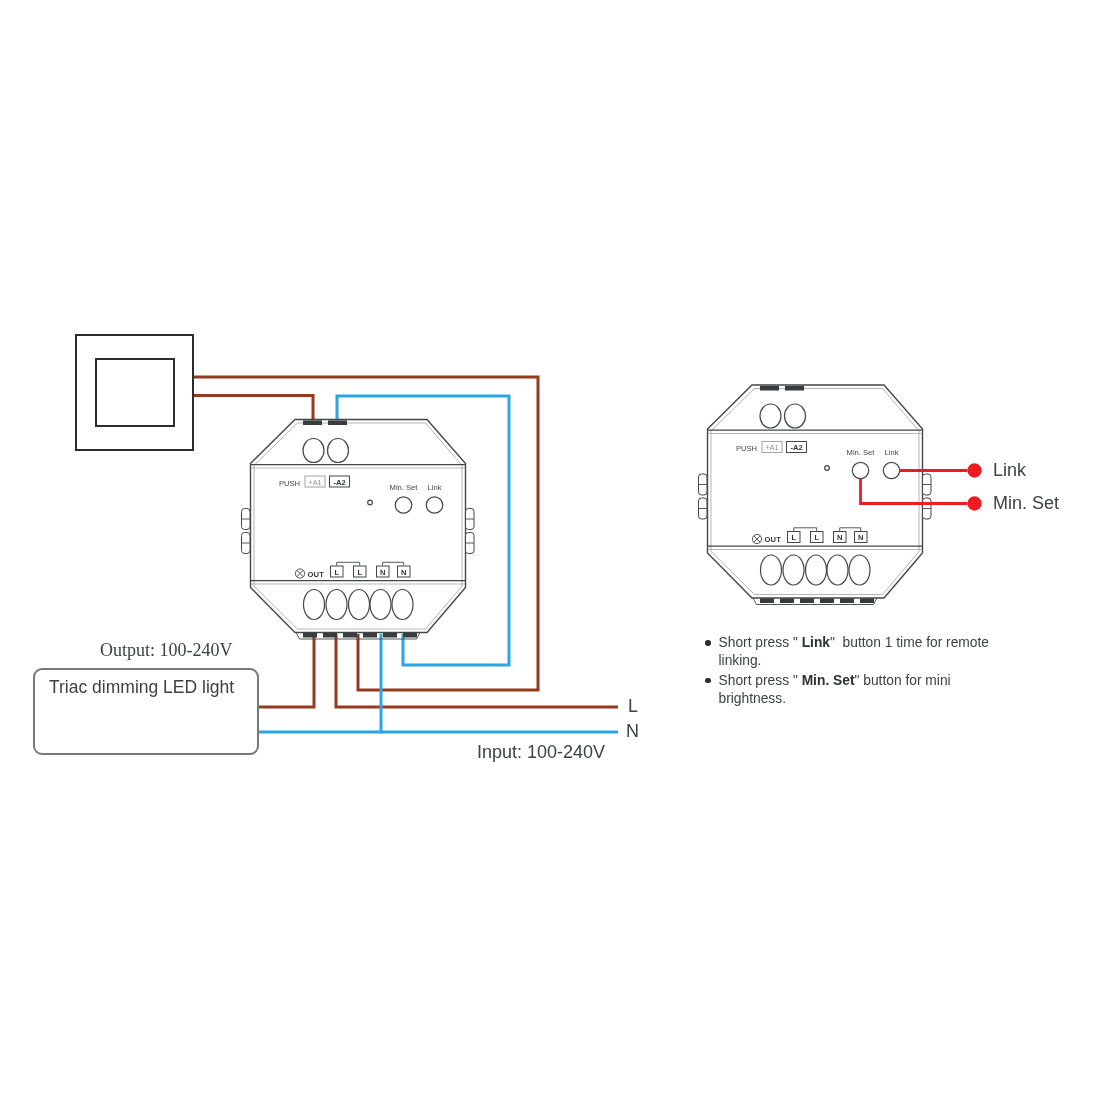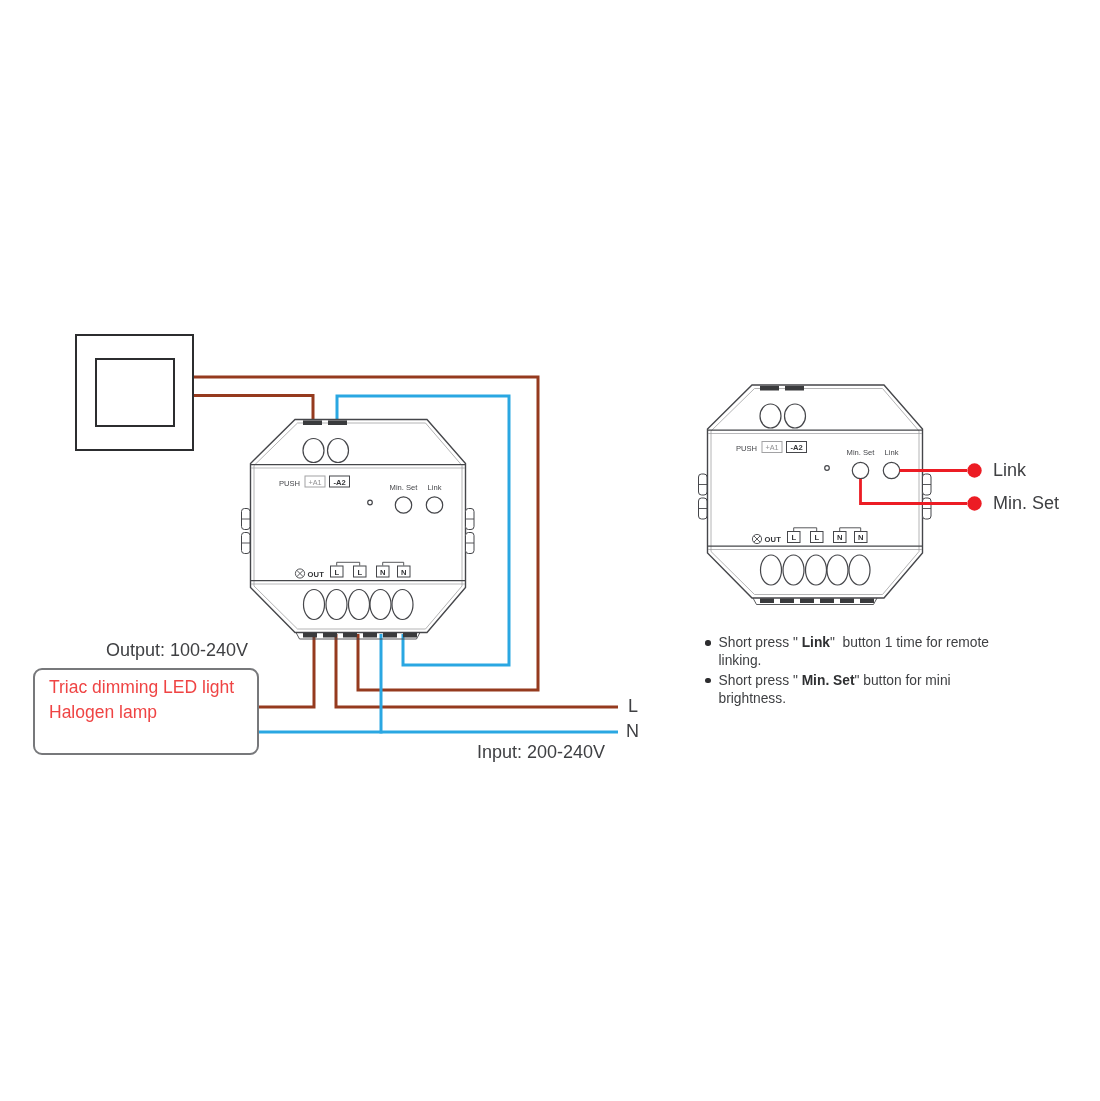--- a/index.html
+++ b/index.html
@@ -3,21 +3,21 @@
 <meta charset="utf-8">
 <style>
   html,body{margin:0;padding:0;background:#ffffff;}
   .canvas{position:relative;width:1100px;height:1101px;background:#ffffff;overflow:hidden;
           font-family:"Liberation Sans", sans-serif;color:#3f4043;}
   svg text{font-family:"Liberation Sans", sans-serif;}
   .overlay{position:absolute;white-space:nowrap;}
   .lbl-lg{font-size:18px;color:#3f4043;}
   .load-box{position:absolute;left:33px;top:668px;width:226px;height:87px;border:2px solid #77787b;
             border-radius:9px;box-sizing:border-box;padding:5px 0 0 14px;}
-  .load-box span{display:block;font-size:17.5px;line-height:24.6px;color:#ef4444;white-space:nowrap;}
+  .load-box span{display:block;font-size:17.5px;line-height:24.6px;color:#404040;white-space:nowrap;}
   .bullets{position:absolute;left:705px;top:634px;width:302px;font-size:13.8px;line-height:18.3px;color:#3f4043;}
   .bullet{display:flex;margin-bottom:1px;}
   .bullet .dot{flex:0 0 auto;width:5.5px;height:5.5px;border-radius:50%;background:#2c2c2e;margin:6px 8px 0 0;}
   .bullet .txt{white-space:normal;}
   .bullet b{font-weight:bold;color:#2f3032;}
   
   .oct{fill:#ffffff;stroke:#45464a;stroke-width:1.4;}
   .bevel{fill:none;stroke:#ababad;stroke-width:0.9;}
   .ln{stroke:#45464a;stroke-width:1.25;}
   .lnlight{stroke:#9b9b9d;stroke-width:0.7;}
@@ -127,30 +127,29 @@
     <use href="#dimmer" xlink:href="#dimmer" transform="translate(250,419.5)"></use>
     <use href="#dimmer" xlink:href="#dimmer" transform="translate(707,385)"></use>
 
     <polyline points="899.5,470.5 967,470.5" fill="none" stroke="#ec1c24" stroke-width="2.8"></polyline>
     <polyline points="860.5,479 860.5,503.5 967,503.5" fill="none" stroke="#ec1c24" stroke-width="2.8"></polyline>
     <circle cx="974.5" cy="470.5" r="7.2" fill="#ec1c24"></circle>
     <circle cx="974.5" cy="503.5" r="7.2" fill="#ec1c24"></circle>
   </svg>
 
   
-  <div class="overlay lbl-lg" style="left:106px;top:640px;">Output: 100-240V</div>
+  <div class="overlay lbl-lg" style="left:100px;top:640px;font-family:Liberation Serif, serif;">Output: 100-240V</div>
 
   <div class="load-box">
     <span>Triac dimming LED light</span>
-    <span>Halogen lamp</span>
   </div>
 
   <div class="overlay lbl-lg" style="left:628px;top:696px;">L</div>
   <div class="overlay lbl-lg" style="left:626px;top:721px;">N</div>
-  <div class="overlay lbl-lg" style="left:477px;top:742px;">Input: 200-240V</div>
+  <div class="overlay lbl-lg" style="left:477px;top:742px;">Input: 100-240V</div>
 
   <div class="overlay lbl-lg" style="left:993px;top:460px;">Link</div>
   <div class="overlay lbl-lg" style="left:993px;top:493px;">Min. Set</div>
 
   <div class="bullets">
     <div class="bullet">
       <span class="dot"></span>
       <span class="txt"><span>Short press "&nbsp;</span><b>Link</b><span>"&nbsp; button 1 time for remote linking.</span></span>
     </div>
     <div class="bullet">

